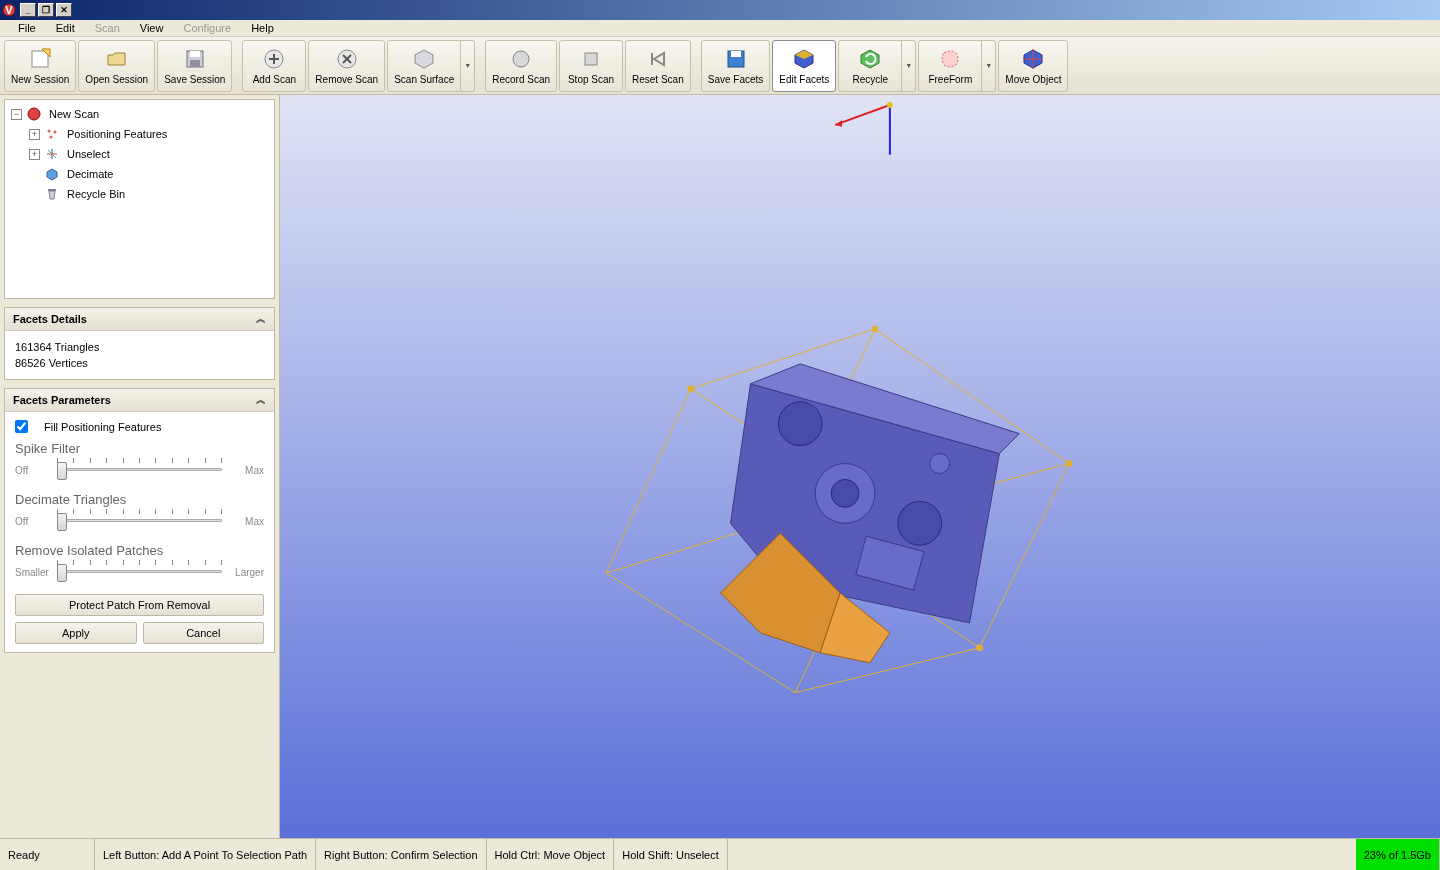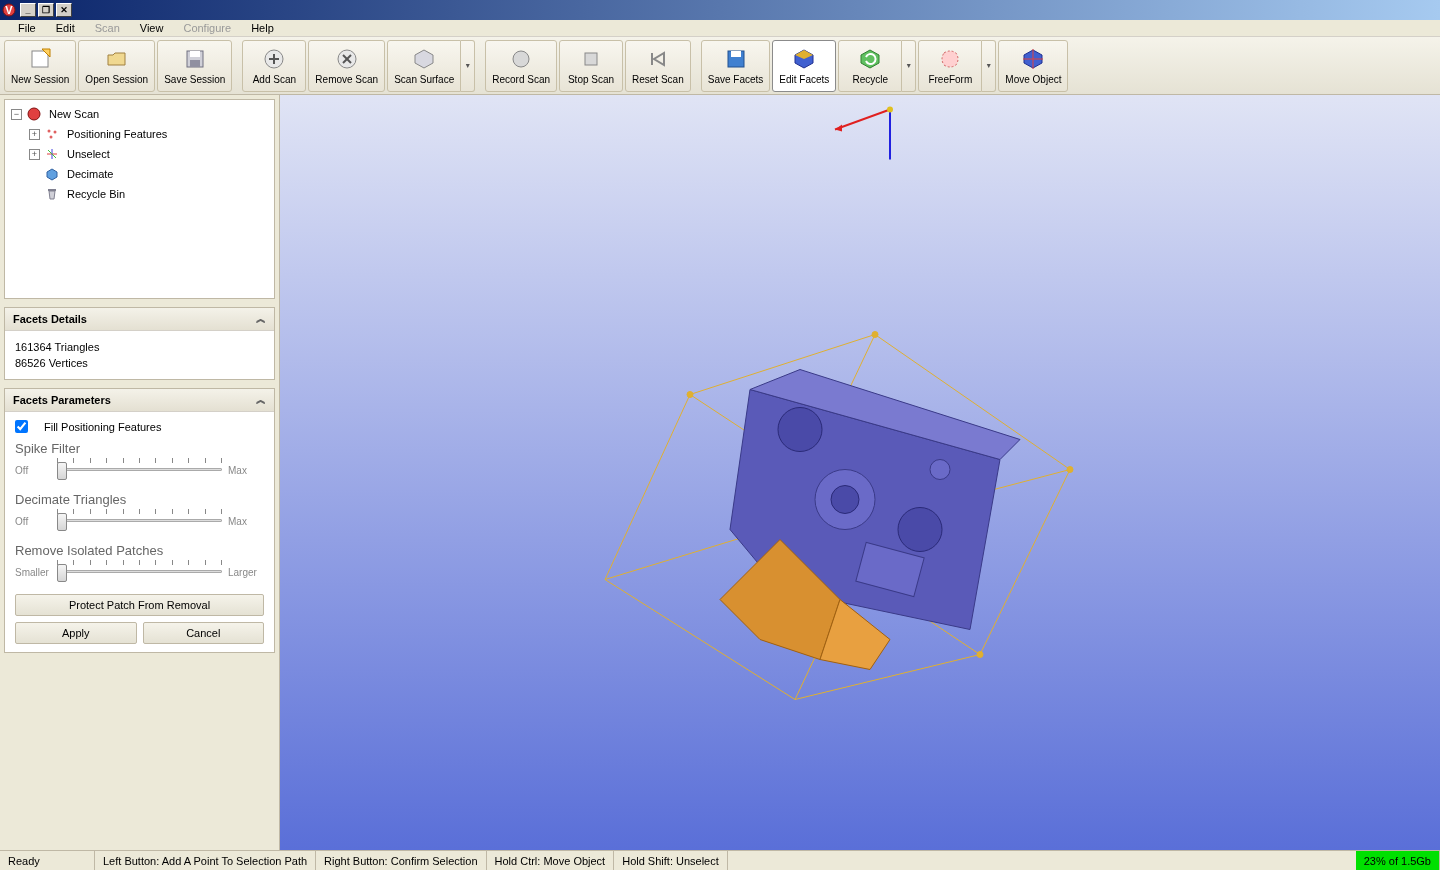--- a/index.html
+++ b/index.html
@@ -47,39 +47,39 @@
 .details-panel { margin: 4px; background: #ffffff; border: 1px solid #bfb8a5; }
 .panel-header { background: linear-gradient(to bottom, #f4f2e9, #e4e0d2); padding: 4px 8px; font-weight: bold; display: flex; justify-content: space-between; align-items: center; border-bottom: 1px solid #d4d0c8; cursor: pointer; }
 .panel-header .collapse-icon { font-size: 10px; color: #666; }
 .panel-body { padding: 8px 10px; }
 .panel-body .info-line { padding: 2px 0; }
 
 .param-group { margin-bottom: 10px; }
 .param-label { color: #666; font-size: 13px; margin-bottom: 2px; }
 .slider-row { display: flex; align-items: center; gap: 6px; }
 .slider-row .end-label { color: #888; font-size: 10px; width: 36px; }
-.slider-row .end-label.right { }
+.slider-row .end-label.right { text-align: right; }
 .slider-track { flex: 1; position: relative; height: 24px; }
 .slider-ticks { position: absolute; top: 0; left: 0; right: 0; height: 8px; display: flex; justify-content: space-between; }
 .slider-tick { width: 1px; height: 5px; background: #888; }
 .slider-bar { position: absolute; top: 10px; left: 0; right: 0; height: 3px; background: #ddd; border: 1px solid #aaa; border-radius: 1px; }
 .slider-thumb { position: absolute; top: 4px; width: 10px; height: 18px; background: linear-gradient(to bottom, #f5f5f5, #d5d5d5); border: 1px solid #888; border-radius: 2px; cursor: pointer; }
 
 .checkbox-row { display: flex; align-items: center; gap: 16px; margin-bottom: 8px; }
 .checkbox-row input { width: 13px; height: 13px; }
 
 .btn-row { display: flex; gap: 6px; margin-top: 4px; }
 .panel-btn { flex: 1; padding: 4px 12px; background: linear-gradient(to bottom, #f5f3ea, #e5e2d4); border: 1px solid #bfb8a5; border-radius: 2px; cursor: pointer; text-align: center; }
 .panel-btn.full { width: 100%; }
 
 
 .viewport { flex: 1; background: linear-gradient(to bottom, #e0e4f5, #5a6fd8); position: relative; overflow: hidden; }
 
 
-.statusbar { height: 20px; background: #ece9d8; border-top: 1px solid #bfb8a5; display: flex; align-items: stretch; }
+.statusbar { height: 32px; background: #ece9d8; border-top: 1px solid #bfb8a5; display: flex; align-items: stretch; }
 .status-cell { padding: 3px 8px; border-right: 1px solid #bfb8a5; display: flex; align-items: center; }
 .status-cell.memory { background: #00e000; margin-left: auto; }
 .status-spacer { flex: 1; }
 
 
 svg { display: block; }
 </style>
 </head>
 <body>
 

